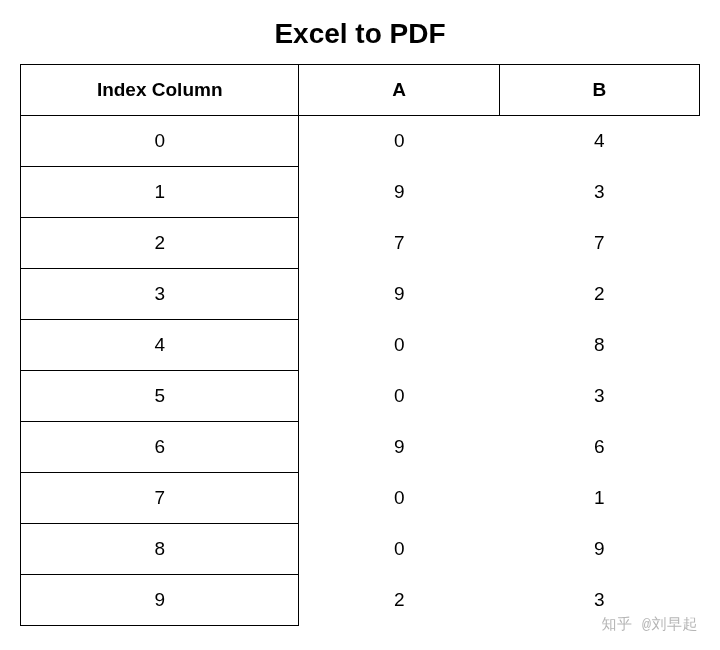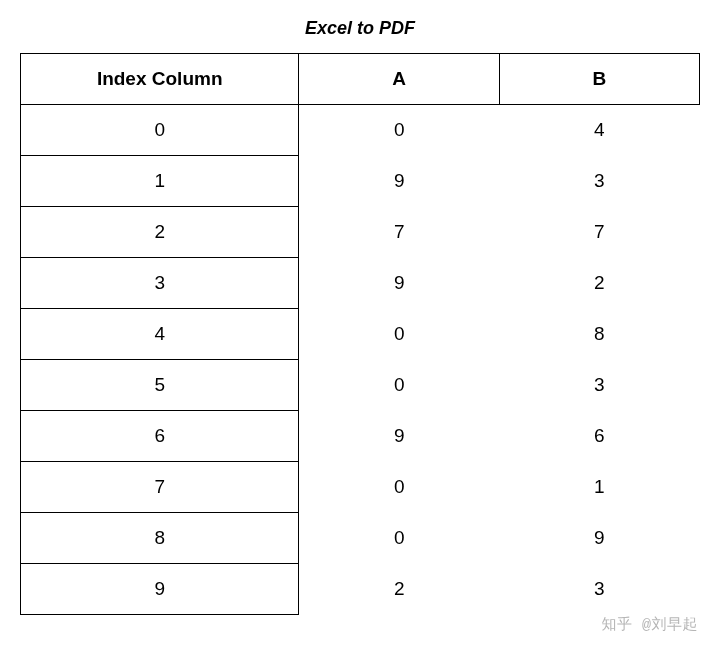--- a/index.html
+++ b/index.html
@@ -11,24 +11,23 @@
       font-family: Arial, Helvetica, sans-serif;
       background: #ffffff;
       width: 720px;
       height: 650px;
       padding: 18px 20px 20px 20px;
       position: relative;
     }
     .title {
       text-align: center;
       font-weight: bold;
-      font-size: 18px;
+      font-size: 28px;
       margin: 0 0 14px 0;
       color: #000;
-      font-style: italic;
     }
     table {
       border-collapse: collapse;
       width: 100%;
       table-layout: fixed;
     }
     th, td {
       text-align: center;
       font-size: 19px;
       height: 51px;

